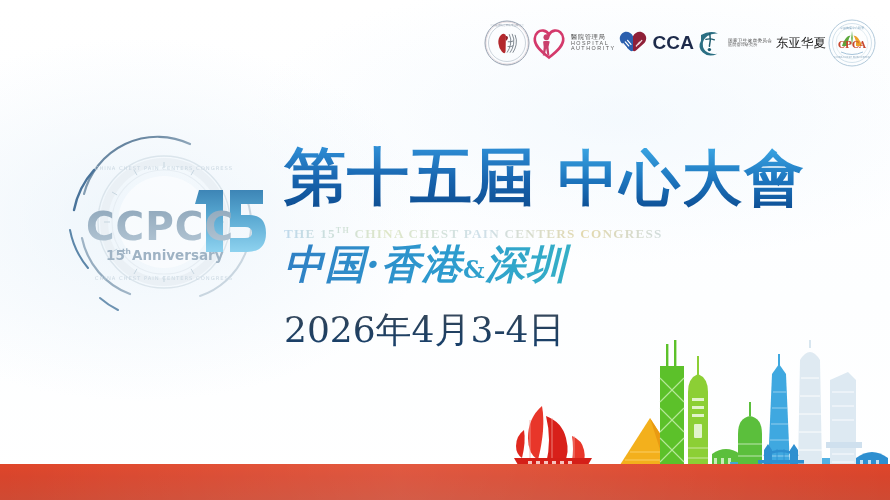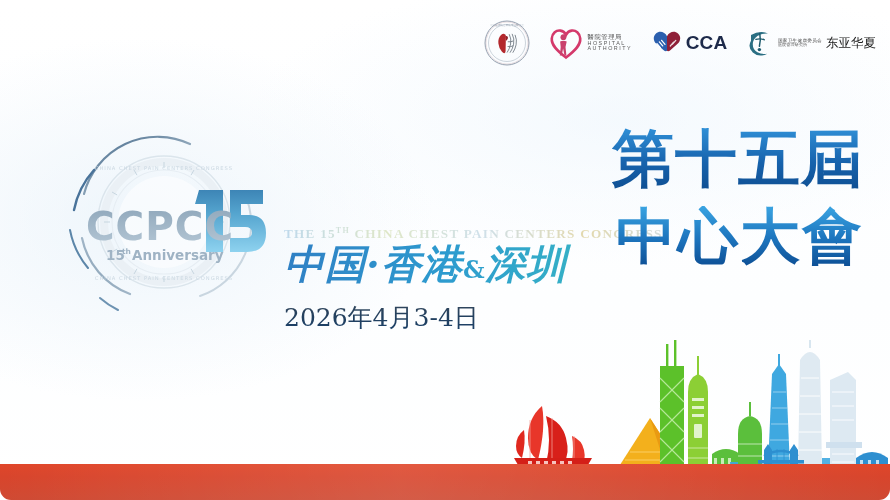--- a/index.html
+++ b/index.html
@@ -7,21 +7,20 @@
     width:890px;height:500px;overflow:hidden;
     background:#ffffff;
     font-family:"Liberation Sans", sans-serif;
     position:relative;
   }
   #poster{
     position:absolute;inset:0;
     width:890px;height:500px;
     background:#ffffff;
     overflow:hidden;
-    border-radius:11px;
   }
 
   
   .bg-wash{
     position:absolute;left:0;top:0;width:890px;height:500px;
     background:
       radial-gradient(ellipse 420px 260px at 140px 220px, rgba(225,238,248,.55), rgba(255,255,255,0) 70%),
       radial-gradient(ellipse 520px 200px at 620px 120px, rgba(232,243,252,.45), rgba(255,255,255,0) 72%),
       linear-gradient(180deg,#ffffff 0%,#fdfeff 60%,#ffffff 100%);
     pointer-events:none;
@@ -63,21 +62,20 @@
   .cpca{width:48px;height:48px;position:relative;}
 
   
   .emblem{position:absolute;left:48px;top:118px;width:232px;height:205px;text-align:center;}
 
   
   .title-block{position:absolute;left:284px;top:128px;width:580px;}
   .cn-title{
     height:80px;display:flex;align-items:flex-end;gap:16px;
     white-space:nowrap;
-    flex-direction:column;
   }
   .cn-a{
     font-size:62px;line-height:62px;font-weight:700;
     font-family:"DejaVu Sans","Liberation Sans",sans-serif;
     background:linear-gradient(180deg,#2f8fd6 0%,#1763ad 55%,#0f4f93 100%);
     -webkit-background-clip:text;background-clip:text;color:transparent;
     letter-spacing:1px;
   }
   .cn-b{
     font-size:64px;line-height:64px;font-weight:700;
@@ -106,22 +104,22 @@
   .place{
     margin-top:0;
     font-size:40px;line-height:44px;font-weight:700;
     font-family:"DejaVu Serif","Liberation Serif",serif;font-style:italic;
     background:linear-gradient(100deg,#2f7fc4 0%,#2d9bcf 28%,#35b0c6 50%,#2f8fc9 72%,#2a6fb5 100%);
     -webkit-background-clip:text;background-clip:text;color:transparent;
     white-space:nowrap;letter-spacing:1px;
   }
   .place .amp{font-size:24px;font-style:normal;font-weight:700;}
   .date{
-    margin-top:6px;
-    font-size:25px;line-height:40px;
+    margin-top:18px;
+    font-size:36px;line-height:40px;
     font-family:"DejaVu Serif","Liberation Serif",serif;
     background:linear-gradient(180deg,#3b4a5c 0%,#23405e 45%,#16406e 100%);
     -webkit-background-clip:text;background-clip:text;color:transparent;
     white-space:nowrap;letter-spacing:0px;
   }
 
   
   .skyline{position:absolute;left:500px;top:318px;width:390px;height:160px;}
 
   
@@ -210,20 +208,36 @@
       </div>
       <div class="l4-text">
         <div class="l4-small">
           <span class="l4-s1">国家卫生健康委员会</span>
           <span class="l4-s2">医院管理研究所</span>
         </div>
         <span class="l4-cal">东亚华夏</span>
       </div>
     </div>
 
+    <div class="logo-item">
+      <div class="cpca">
+        <svg width="48" height="48" viewBox="0 0 48 48" aria-hidden="true">
+          <circle cx="24" cy="24" r="23" fill="none" stroke="#a9c3d6" stroke-width=".9"></circle>
+          <circle cx="24" cy="24" r="19.5" fill="none" stroke="#c2d5e3" stroke-width=".7"></circle>
+          <circle cx="24" cy="24" r="16" fill="none" stroke="#d2e0ea" stroke-width=".6"></circle>
+          <text x="24" y="9.5" text-anchor="middle" font-size="3" fill="#7ea3bd" font-family="DejaVu Sans, sans-serif">中国胸痛中心联盟</text>
+          <path d="M14 27 q3 -10 8.5 -10.5 q-3 4.5 -2.5 10.5 z" fill="#5aa83c"></path>
+          <path d="M34 27 q-3 -10 -8.5 -10.5 q3 4.5 2.5 10.5 z" fill="#eda02a"></path>
+          <path d="M24 12 q1.6 7 0 15 q-1.6 -8 0 -15 z" fill="#5aa83c"></path>
+          <text x="24" y="29" text-anchor="middle" font-size="9" font-weight="700" fill="#c8472f" font-family="DejaVu Serif, serif">CPCA</text>
+          <path d="M13 33 q11 5 22 0" fill="none" stroke="#8fb4cf" stroke-width=".8"></path>
+          <text x="24" y="39" text-anchor="middle" font-size="2.6" fill="#8fa9bd" font-family="DejaVu Sans, sans-serif">CHINA CHEST PAIN CENTER</text>
+        </svg>
+      </div>
+    </div>
 
   </div>
 
   <div class="emblem">
     <svg width="232" height="205" viewBox="0 0 232 205" aria-hidden="true">
       <defs>
         <linearGradient id="gNum" x1="0" y1="0" x2="0" y2="1">
           <stop offset="0%" stop-color="#3d85b6"></stop>
           <stop offset="38%" stop-color="#55a5cf"></stop>
           <stop offset="100%" stop-color="#8ed2ef"></stop>

